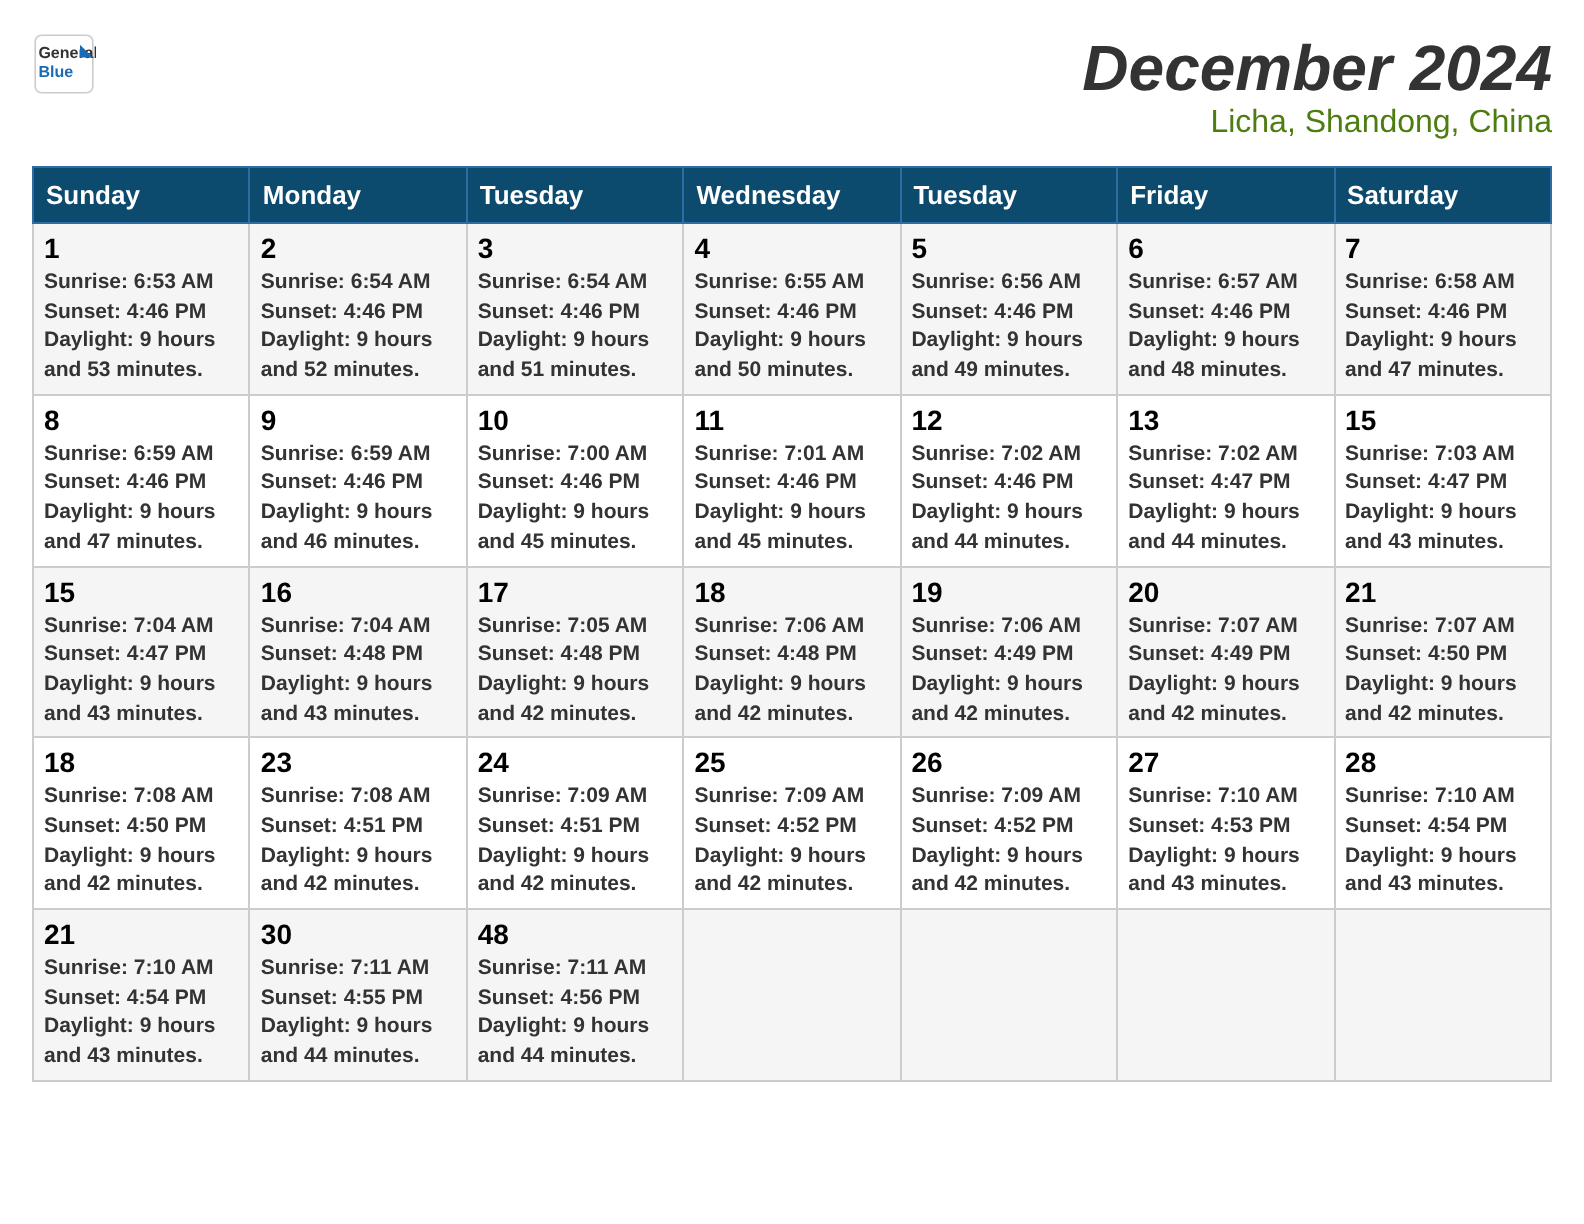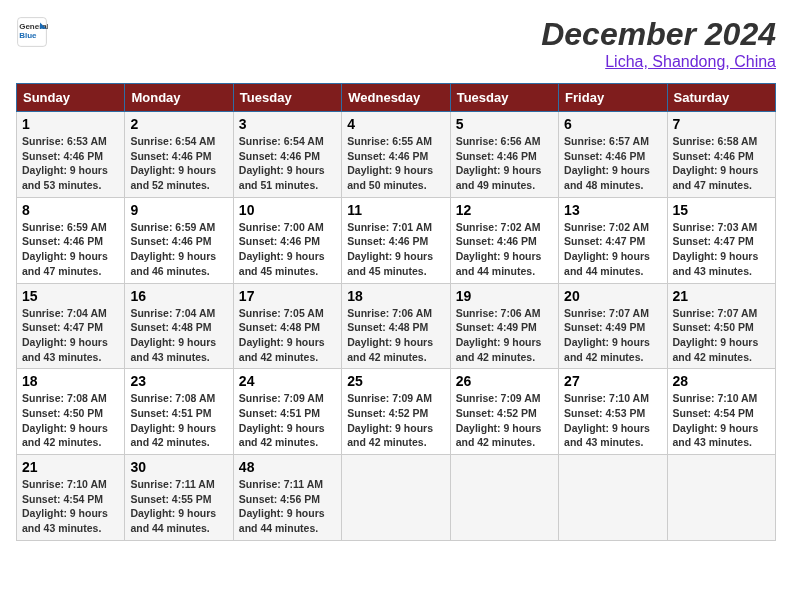--- a/index.html
+++ b/index.html
@@ -29,30 +29,29 @@
       text-align: right;
     }
     .month-title {
       font-size: 32px;
       font-weight: bold;
       color: #333;
       font-style: italic;
     }
     .location {
       font-size: 16px;
-      color: #6d28d9;
-      text-decoration: underline;
+      color: #4d7c0f;
     }
     table {
       width: 100%;
       border-collapse: collapse;
       font-size: 11px;
     }
     thead tr th {
-      background-color: #7f1d1d;
+      background-color: #0c4a6e;
       color: #fff;
       text-align: left;
       padding: 6px 6px;
       font-size: 13px;
       font-weight: bold;
       border: 1px solid #2e6da4;
     }
     tbody tr td {
       border: 1px solid #ccc;
       vertical-align: top;

